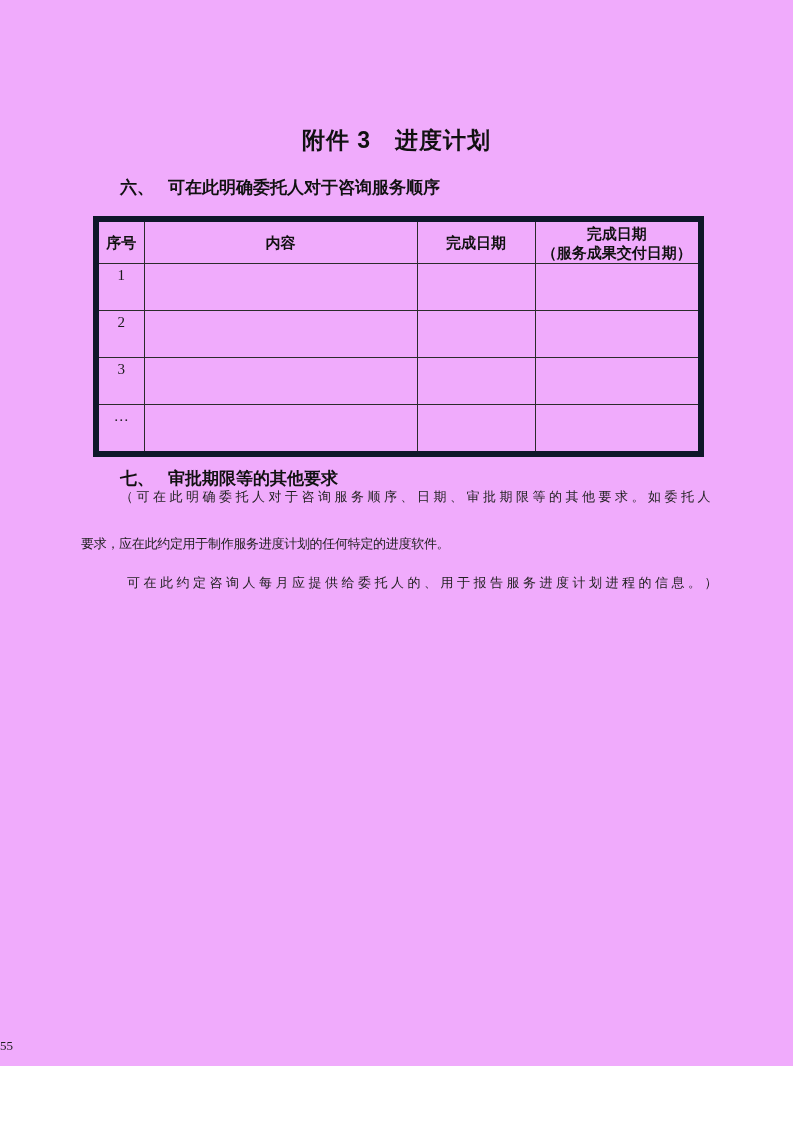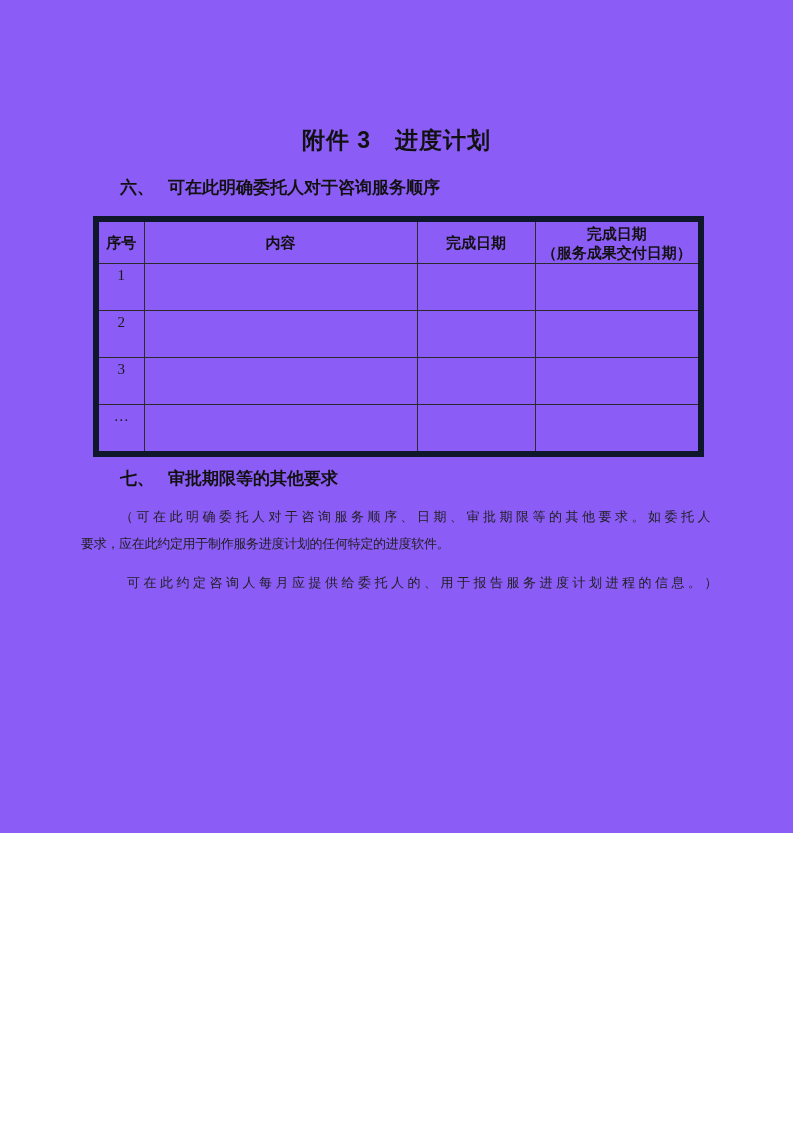--- a/index.html
+++ b/index.html
@@ -3,22 +3,22 @@
 <meta charset="utf-8">
 <style>
   html, body {
     margin: 0;
     padding: 0;
     background: #ffffff;
   }
   .page {
     position: relative;
     width: 793px;
-    height: 833px;
-    background: #8b5cf6;
+    height: 1066px;
+    background: #f0abfc;
     overflow: hidden;
     color: #1a1a1a;
   }
   .doc-title {
     position: absolute;
     top: 125px;
     left: 0;
     width: 100%;
     text-align: center;
     font-family: "Liberation Sans", sans-serif;
@@ -79,21 +79,21 @@
   .body-line {
     position: absolute;
     font-family: "Liberation Serif", serif;
     font-size: 13px;
     line-height: 20px;
     white-space: nowrap;
     color: #1f1f1f;
   }
   .stretched { letter-spacing: 3.5px; }
   .tight { letter-spacing: -0.3px; font-family: Liberation Mono, monospace; }
-  #para1-line1 { left: 120px; top: 507px; }
+  #para1-line1 { left: 120px; top: 487px; }
   #para1-line2 { left: 81px;  top: 535px; }
   #para2-line1 { left: 127px; top: 573px; }
   .page-number {
     position: absolute;
     top: 1038px;
     left: 0;
     width: 100%;
     text-align: left;
     font-family: "Liberation Serif", serif;
     font-size: 13px;

